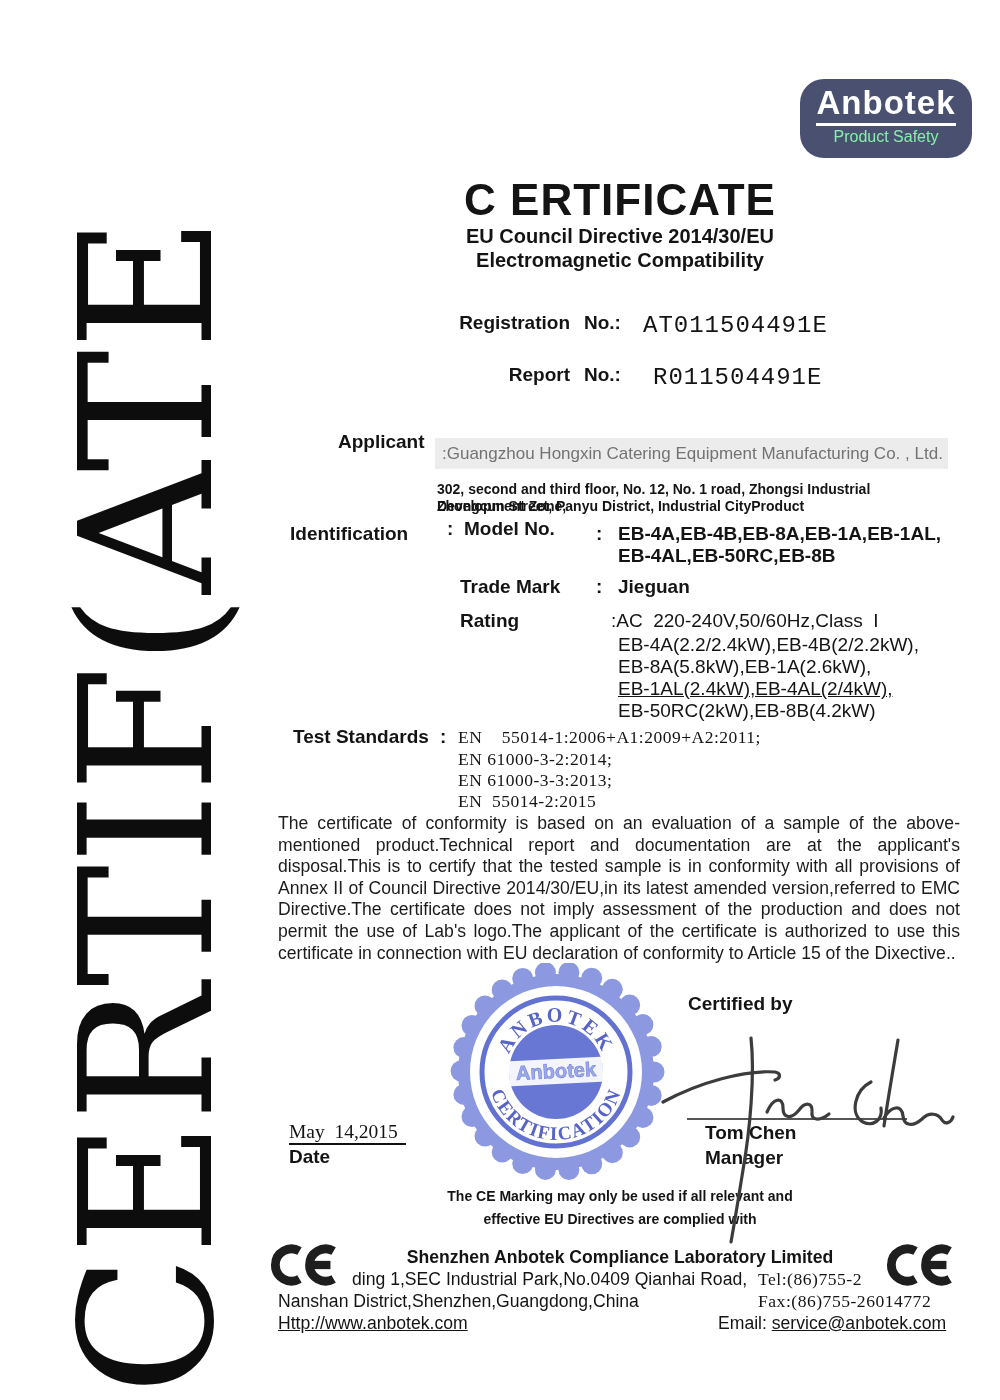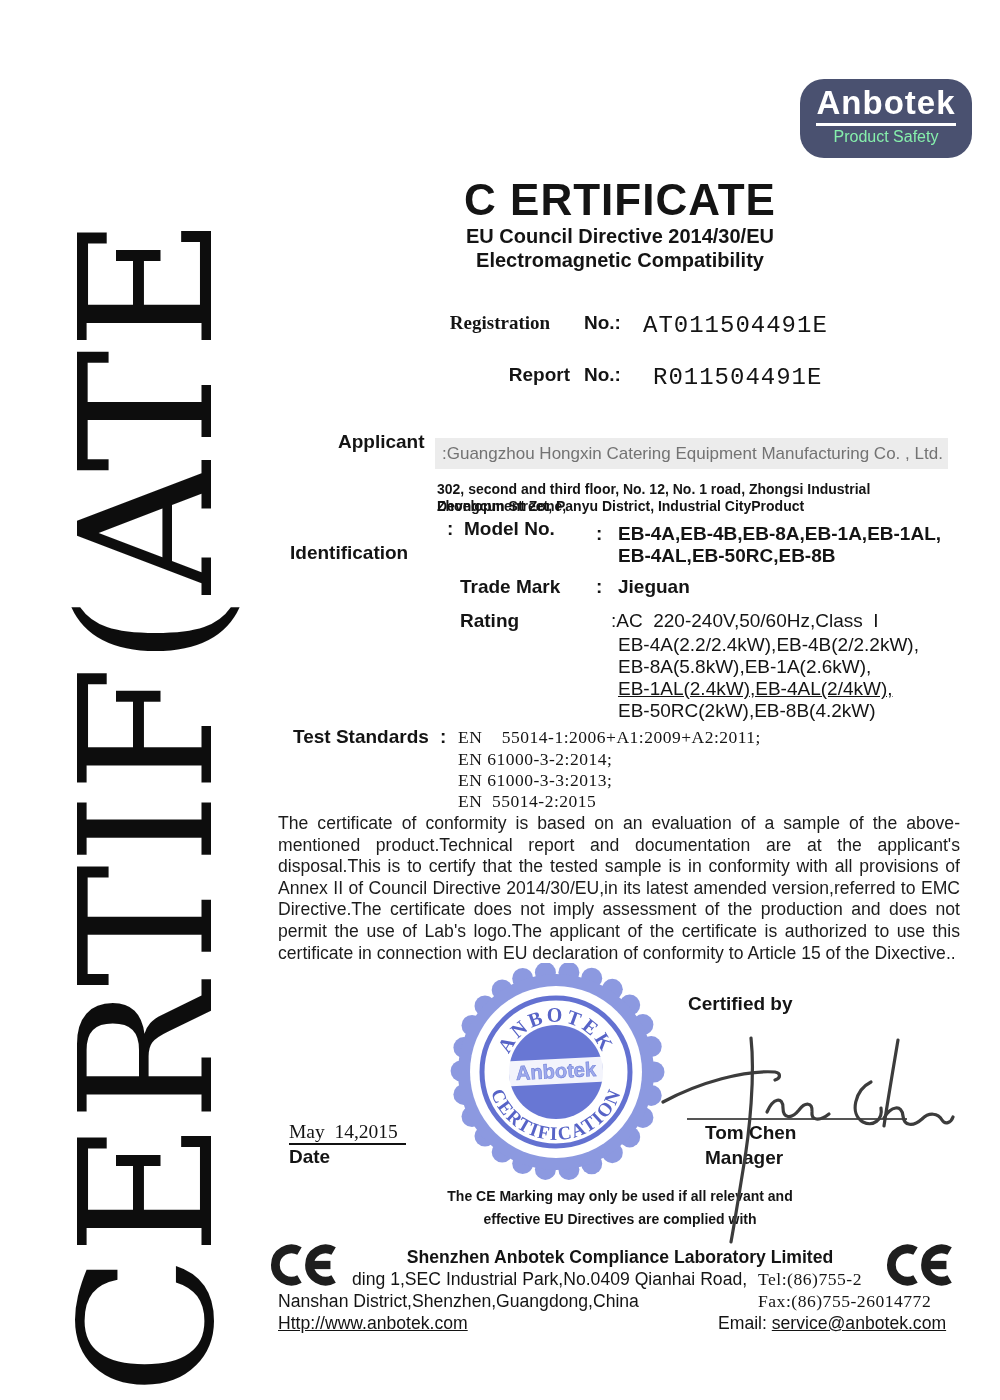--- a/index.html
+++ b/index.html
@@ -68,36 +68,36 @@
   <div class="rule"></div>
   <div class="tag">Product Safety</div>
 </div>
 
 <div id="title" class="abs">
   <div class="main">C ERTIFICATE</div>
   <div class="sub">EU Council Directive 2014/30/EU</div>
   <div class="sub">Electromagnetic Compatibility</div>
 </div>
 
-<div class="abs lbl" style="left:430px; top:312px; width:140px; text-align:center;font-family:Liberation Serif, serif;">Registration</div>
+<div class="abs lbl" style="left:430px; top:312px; width:140px; text-align:right;">Registration</div>
 <div class="abs lbl" style="left:584px; top:312px;">No.:</div>
 <div class="abs val-serif" style="left:643px; top:312px;">AT011504491E</div>
 
 <div class="abs lbl" style="left:430px; top:364px; width:140px; text-align:right;">Report</div>
 <div class="abs lbl" style="left:584px; top:364px;">No.:</div>
 <div class="abs val-serif" style="left:653px; top:364px;">R011504491E</div>
 
 <div class="abs lbl" style="left:290px; top:431px;margin-left:48px;">Applicant</div>
 <div id="applicant-box" class="abs">
   <div id="applicant-name">:Guangzhou Hongxin Catering Equipment Manufacturing Co. , Ltd.</div>
 </div>
 <div class="abs addr-sm" style="left:437px; top:481px; width:525px;">302, second and third floor, No. 12, No. 1 road, Zhongsi Industrial Development Zone,</div>
 <div class="abs addr-sm" style="left:437px; top:498px; width:525px;">Zhongcun Street, Panyu District, Industrial CityProduct</div>
 
-<div class="abs lbl" style="left:290px; top:542px;text-align:right;">Identification</div>
+<div class="abs lbl" style="left:290px; top:523px;text-align:right;">Identification</div>
 <div class="abs lbl" style="left:447px; top:518px;">:</div>
 <div class="abs lbl" style="left:464px; top:518px;">Model No.</div>
 <div class="abs lbl" style="left:596px; top:523px;">:</div>
 <div class="abs model-line" style="left:618px; top:523px;">EB-4A,EB-4B,EB-8A,EB-1A,EB-1AL,</div>
 <div class="abs model-line" style="left:618px; top:545px;">EB-4AL,EB-50RC,EB-8B</div>
 
 <div class="abs lbl" style="left:460px; top:576px;">Trade Mark</div>
 <div class="abs lbl" style="left:596px; top:576px;">:</div>
 <div class="abs model-line" style="left:618px; top:576px;">Jieguan</div>
 

